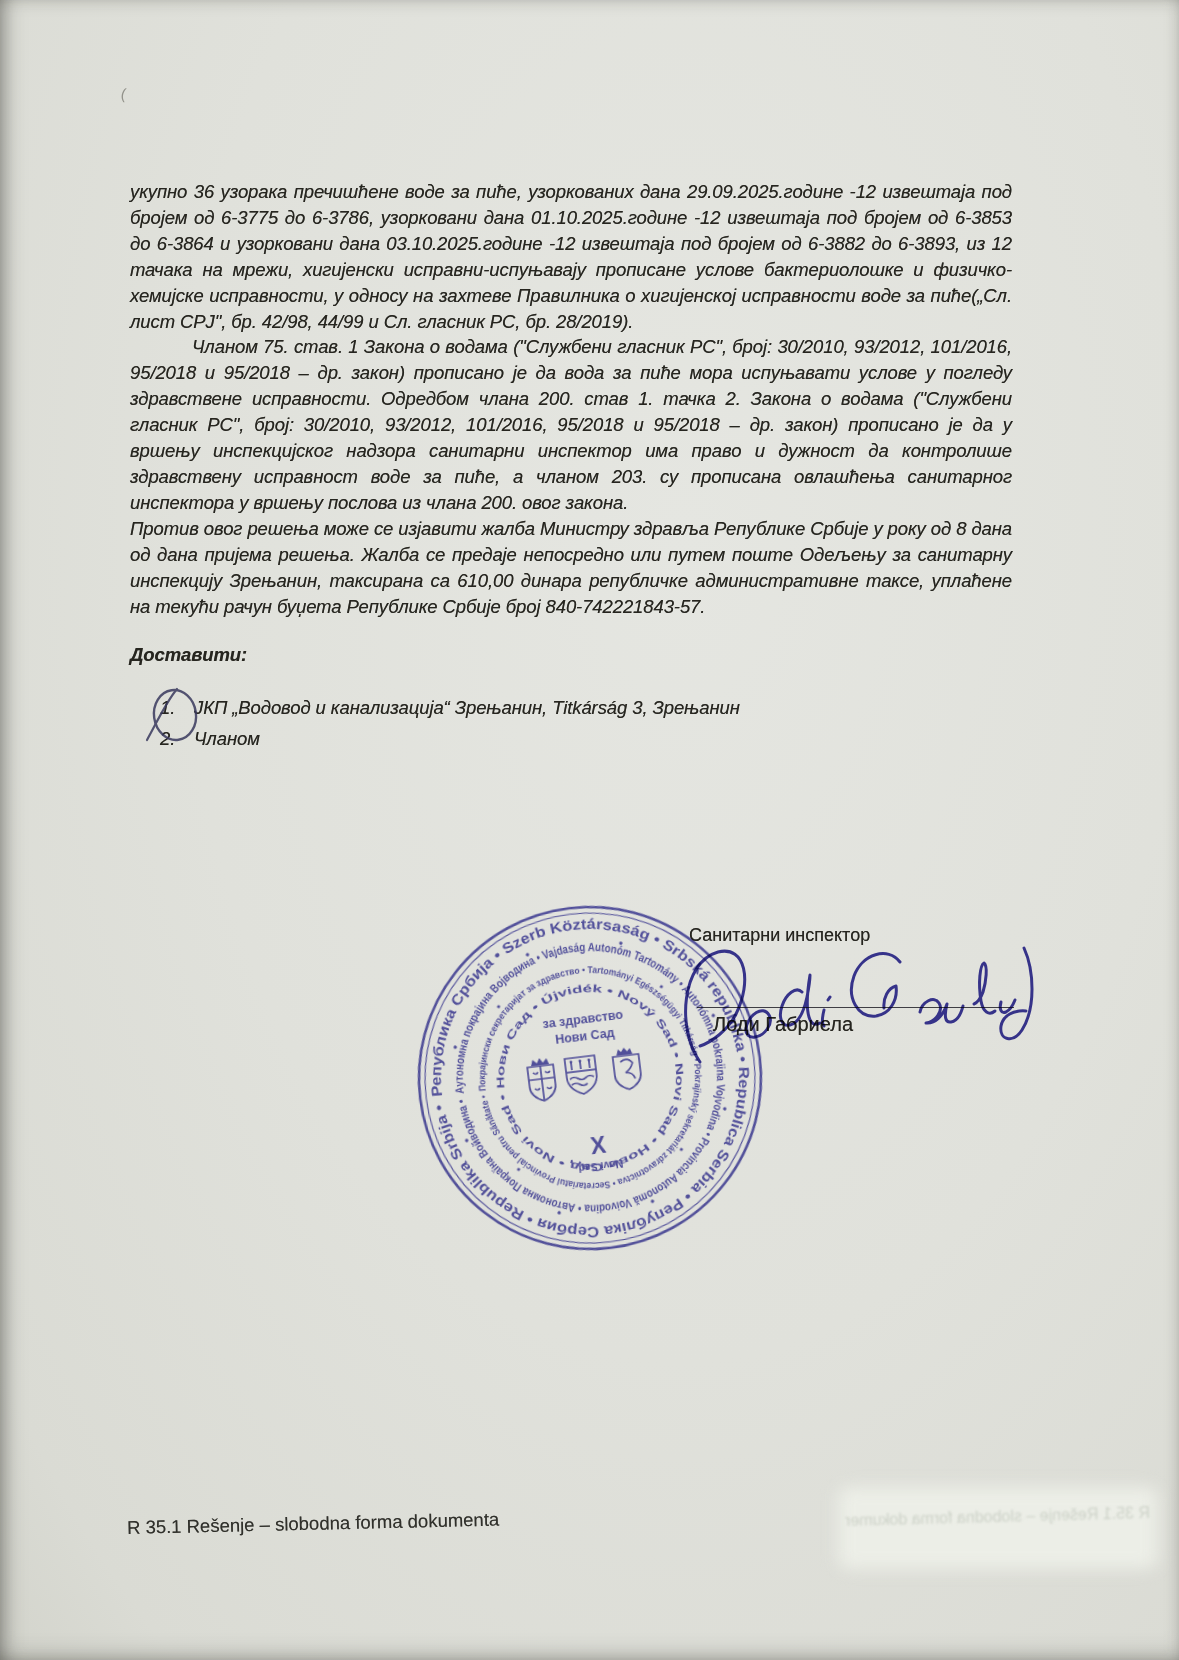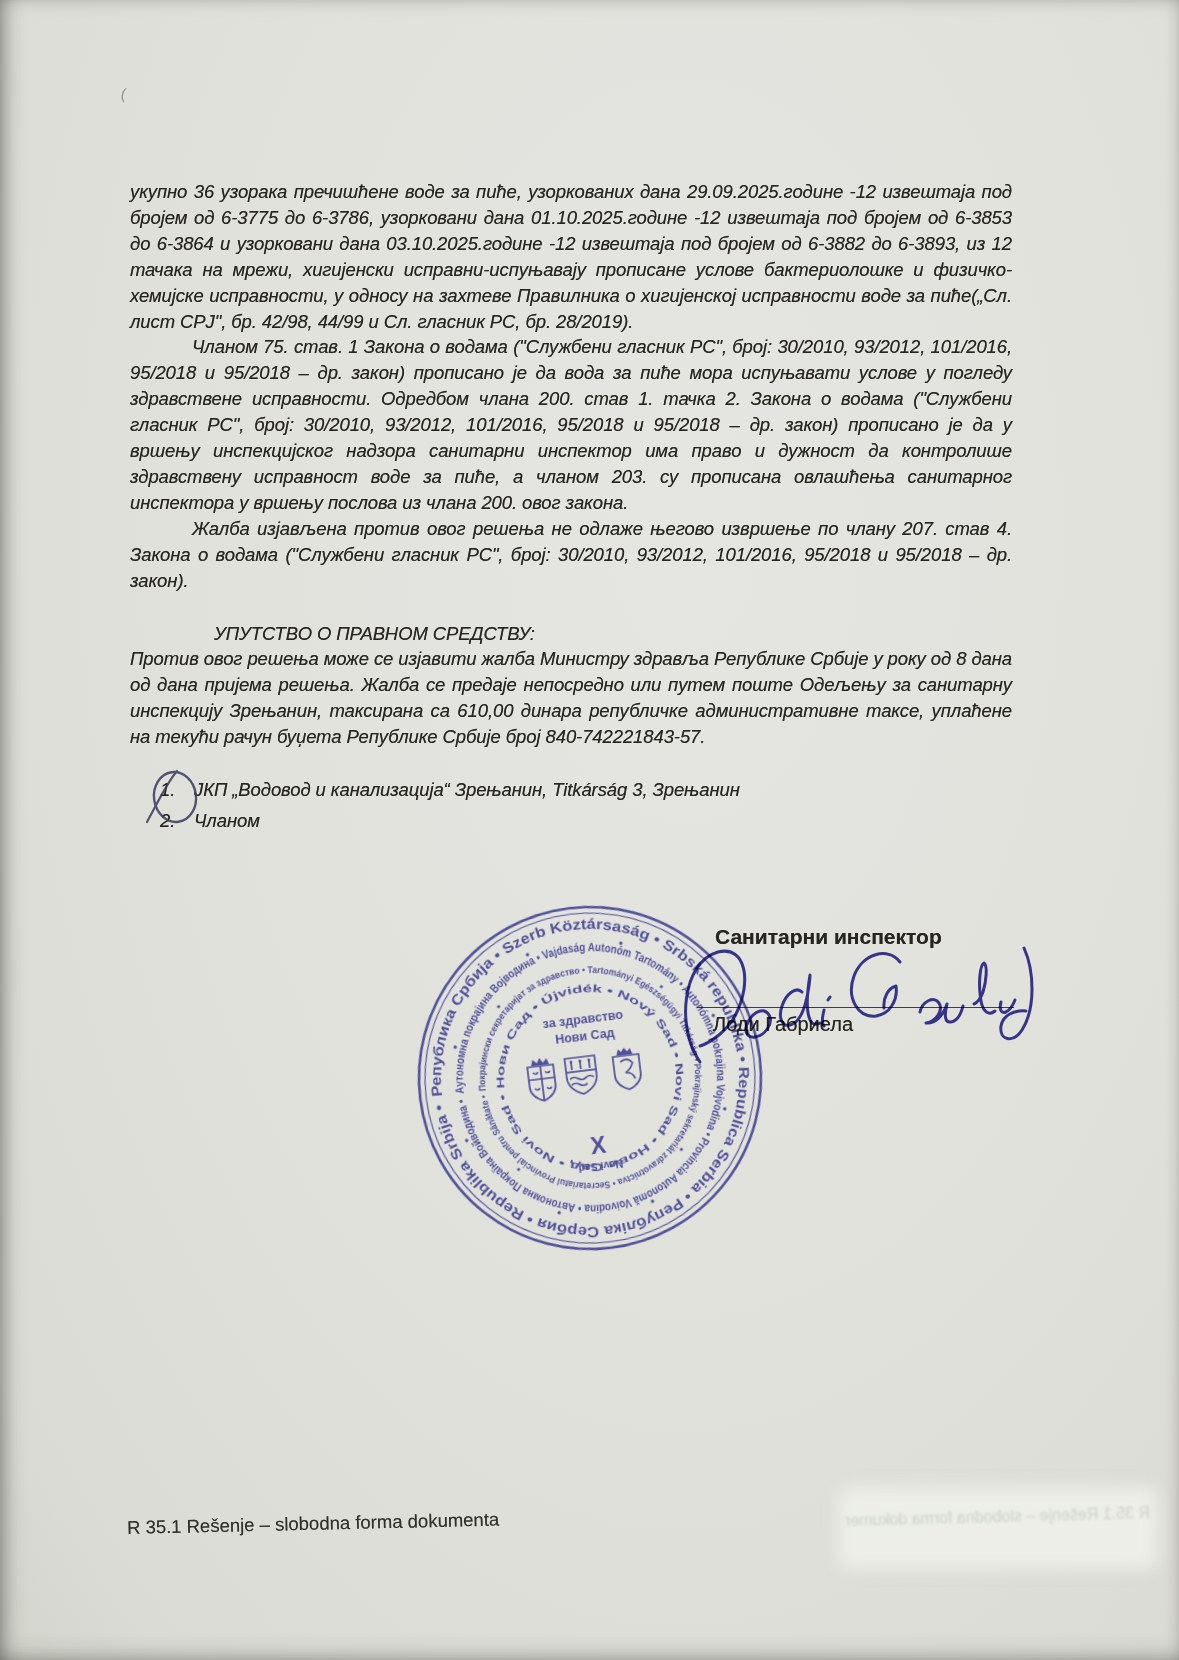--- a/index.html
+++ b/index.html
@@ -35,21 +35,21 @@
   .legal-heading { margin:27px 0 0 84px !important; text-align:left; }
   .deliver-heading { margin-top:23px !important; font-weight:bold; text-align:left; }
   .deliver-list { position:relative; margin-top:24px; }
   .deliver-row { display:flex; line-height:31px; text-align:left; }
   .deliver-num { width:34px; margin-left:30px; flex:0 0 auto; }
   .deliver-text { flex:1; }
   .hand-circle {
     position:absolute; left:14px; top:-10px; width:62px; height:66px;
     pointer-events:none; opacity:.85;
   }
-  .sig-title { position:absolute; left:715px; top:925px; font-size:21px; text-shadow:0 0 .4px rgba(30,30,26,.6);font-weight:bold; }
+  .sig-title { position:absolute; left:689px; top:925px; font-size:18px; text-shadow:0 0 .4px rgba(30,30,26,.6); }
   .sig-line { position:absolute; left:697px; top:1007px; width:317px; border-top:1.6px solid #3f3e44; }
   .sig-name { position:absolute; left:713px; top:1013px; font-size:20px; text-shadow:0 0 .4px rgba(30,30,26,.6); }
   .signature-svg { position:absolute; left:642px; top:932px; mix-blend-mode:multiply; }
   .stamp {
     position:absolute; left:413px; top:901px; width:354px; height:354px;
     transform:rotate(-7deg);
     opacity:.84; mix-blend-mode:multiply; filter:blur(.35px);
   }
   .footer {
     position:absolute; left:127px; top:1517px;
@@ -71,23 +71,22 @@
 </head>
 <body>
 
 <div class="page">
 
   <div class="stray-mark">(</div>
 
   <div class="text-block">
     <p>укупно 36 узорака пречишћене воде за пиће, узоркованих дана 29.09.2025.године -12 извештаја под бројем од 6-3775 до 6-3786, узорковани дана  01.10.2025.године -12 извештаја под бројем од 6-3853 до 6-3864 и узорковани дана 03.10.2025.године -12 извештаја под бројем од  6-3882 до 6-3893, из 12 тачака на мрежи, хигијенски исправни-испуњавају прописане услове бактериолошке и физичко-хемијске исправности, у односу на захтеве Правилника о хигијенској исправности воде за пиће(„Сл. лист СРЈ", бр. 42/98, 44/99 и Сл. гласник РС, бр. 28/2019).</p>
     <p class="indent">Чланом 75. став. 1 Закона о водама ("Службени гласник РС", број: 30/2010, 93/2012, 101/2016, 95/2018 и 95/2018 – др. закон) прописано је да вода за пиће мора испуњавати услове у погледу здравствене исправности.  Одредбом члана 200. став 1. тачка 2. Закона о водама ("Службени гласник РС", број: 30/2010, 93/2012, 101/2016, 95/2018 и 95/2018 – др. закон) прописано је да у вршењу инспекцијског надзора санитарни инспектор има право и дужност да контролише здравствену исправност воде за пиће, а чланом 203. су прописана овлашћења санитарног инспектора  у вршењу послова из члана 200. овог закона.</p>
-    <p class="indent">Жалба изјављена против овог решења  не одлаже његово извршење по члану 207. став 4. Закона о водама ("Службени гласник РС", број: 30/2010, 93/2012, 101/2016, 95/2018 и 95/2018 – др. закон).</p>
-    <p class="legal-heading">УПУТСТВО О ПРАВНОМ СРЕДСТВУ:</p>
     <p>Против овог решења може се изјавити жалба Министру здравља Републике Србије у року од 8 дана од дана пријема решења. Жалба се предаје непосредно или путем поште Одељењу за санитарну инспекцију Зрењанин, таксирана са 610,00 динара републичке административне таксе, уплаћене на текући рачун буџета Републике Србије број 840-742221843-57.</p>
+    <p class="deliver-heading">Доставити:</p>
 
     <div class="deliver-list">
       <svg class="hand-circle" viewBox="0 0 62 66">
         <ellipse cx="31" cy="33" rx="21" ry="25" fill="none" stroke="#3a3a5e" stroke-width="2.4" transform="rotate(-8 31 33)"></ellipse>
         <path d="M3,58 C12,42 22,20 33,7" fill="none" stroke="#3a3a5e" stroke-width="2.2" stroke-linecap="round"></path>
       </svg>
       <div class="deliver-row">
         <span class="deliver-num">1.</span>
         <span class="deliver-text">ЈКП „Водовод и канализација“ Зрењанин, Titkárság 3, Зрењанин</span>
       </div>

